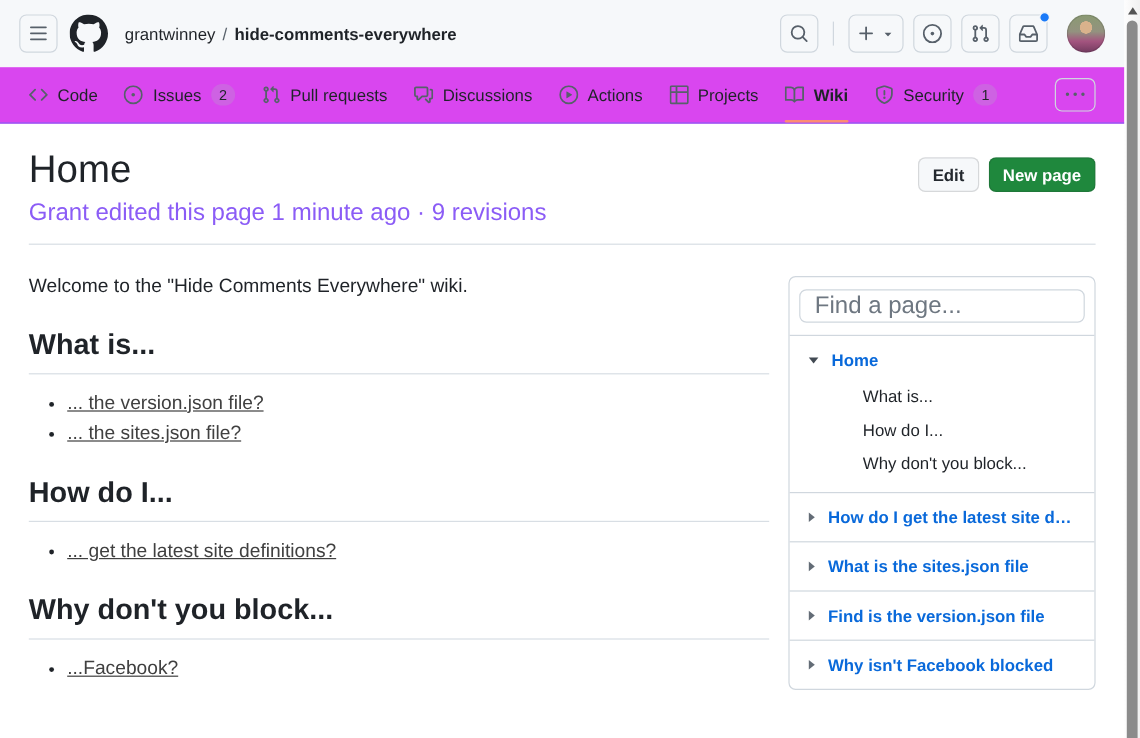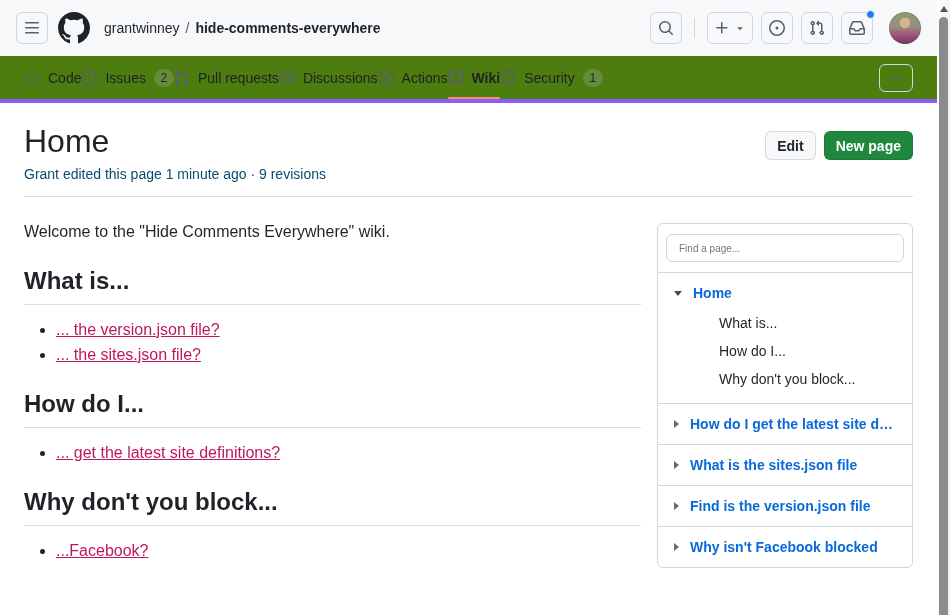--- a/index.html
+++ b/index.html
@@ -25,69 +25,69 @@
   .notif { position: relative; }
   .notif .dot { position: absolute; top: -3px; right: -3px; width: 9px; height: 9px;
                 border-radius: 50%; background: #1a7af8; border: 1px solid #f6f8fa; }
   .avatar { width: 32px; height: 32px; border-radius: 50%; margin-left: 8px; cursor: pointer;
             background:
               radial-gradient(circle at 50% 34%, #d9b28c 0 19%, rgba(0,0,0,0) 20%),
               linear-gradient(180deg, #8a9a72 0%, #93927f 45%, #a3547f 70%, #713a5e 100%);
             box-shadow: inset 0 0 0 1px rgba(31,35,40,.15); }
 
   
-  .repotabs { display: flex; align-items: center; height: 47px;
-              padding: 0 24px; margin-right: 13px; background: #4d7c0f;
-              border-bottom: 4px solid #8b5cf6; }
+  .repotabs { display: flex; align-items: center; gap: 22px; height: 47px;
+              padding: 0 24px; margin-right: 13px; background: #d946ef;
+              border-bottom: 1px solid #8b5cf6; }
   .tab { position: relative; display: flex; align-items: center; gap: 8px; height: 100%;
          font-size: 14px; color: #1f2328; text-decoration: none; cursor: pointer; white-space: nowrap; }
   .tab svg { fill: #57606a; flex: none; }
   .tab.active .tablabel { font-weight: 600; }
   .tab.active::after { content: ""; position: absolute; left: 0; right: 0; bottom: 0;
                        height: 2px; border-radius: 3px; background: #fd8c73; }
   .counter { background: rgba(175,184,193,.25); color: #1f2328; font-size: 12px;
              line-height: 18px; min-width: 20px; padding: 0 6px; border-radius: 2em;
              text-align: center; }
   .kebab { margin-left: auto; height: 28px; min-width: 34px; }
 
   
   main { margin-right: 13px; padding: 20px 24px 24px; }
   .pagehead { display: flex; justify-content: space-between; align-items: flex-start; }
   h1 { font-size: 32px; font-weight: 400; color: #1f2328; }
-  .meta { margin-top: 6px; font-size: 14px; color: #0c4a6e; }
+  .meta { margin-top: 6px; font-size: 20px; color: #8b5cf6; }
   .actions { display: flex; gap: 8px; margin-top: 8px; }
   .btn { font-family: inherit; font-size: 14px; font-weight: 600; color: #24292f;
          background: #f6f8fa; border: 1px solid rgba(31,35,40,.15); border-radius: 6px;
          height: 29px; padding: 0 11px; cursor: pointer; }
   .btn.primary { background: #1f883d; color: #fff; border-color: rgba(31,35,40,.15); }
   .pagehead-rule { border: none; border-top: 1px solid #d8dee4; margin-top: 14px; }
 
   
   .cols { display: flex; gap: 16px; margin-top: 26px; }
   .wikibody { flex: 1; min-width: 0; font-size: 16px; }
   .wikibody p { margin-bottom: 16px; }
   .wikibody h2 { font-size: 24px; font-weight: 600; margin: 26px 0 16px;
                  padding-bottom: 9px; border-bottom: 1px solid #d8dee4; }
   .wikibody ul { margin: 0 0 16px; padding-left: 2em; }
   .wikibody li { margin: 5px 0 7px; }
-  .wikibody a { color: #be185d; text-decoration: underline; cursor: pointer; }
+  .wikibody a { color: #404040; text-decoration: underline; cursor: pointer; }
 
   
   .sidebar { flex: none; width: 256px; border: 1px solid #d0d7de; border-radius: 6px;
              align-self: flex-start; font-size: 14px; background: #fff; }
   .sb-head { display: flex; align-items: center; gap: 12px; padding: 10px 16px;
              background: #f6f8fa; border-bottom: 1px solid #d0d7de;
              border-radius: 6px 6px 0 0; cursor: pointer; }
   .sb-title { font-weight: 600; }
   .sb-count { width: 20px; height: 20px; border-radius: 50%; background: #57606a;
               color: #fff; font-size: 12px; font-weight: 600; display: inline-flex;
               align-items: center; justify-content: center; }
   .sb-search { padding: 10px 8px; border-bottom: 1px solid #d0d7de; }
   .sb-search input { width: 100%; height: 28px; padding: 0 12px; font-family: inherit;
-                     font-size: 10px; color: #701a75; border: 1px solid #d0d7de;
+                     font-size: 20px; color: #701a75; border: 1px solid #d0d7de;
                      border-radius: 6px; background: #fff; outline: none; }
   .sb-search input::placeholder { color: #6e7781; }
   .caret-down { width: 0; height: 0; border-left: 4px solid transparent;
                 border-right: 4px solid transparent; border-top: 5px solid #424a53; flex: none; }
   .caret-right { width: 0; height: 0; border-top: 4px solid transparent;
                  border-bottom: 4px solid transparent; border-left: 5px solid #636c76; flex: none; }
   .tree-row { display: flex; align-items: center; gap: 11px; padding: 12px 16px 6px; cursor: pointer; }
   .tree-link { color: #0969da; font-weight: 600; text-decoration: none; }
   .tree-children { display: flex; flex-direction: column; padding: 2px 16px 10px 61px; }
   .tree-child { color: #1f2328; text-decoration: none; padding: 6px 0; cursor: pointer;
@@ -212,20 +212,28 @@
       <span class="tablabel">Discussions</span>
     </a>
     <a class="tab">
       <span>
           <svg class="octicon" viewBox="0 0 16 16">
             <path d="M8 0a8 8 0 1 1 0 16A8 8 0 0 1 8 0ZM1.5 8a6.5 6.5 0 1 0 13 0 6.5 6.5 0 0 0-13 0Zm4.879-2.773 4.264 2.559a.25.25 0 0 1 0 .428l-4.264 2.559A.25.25 0 0 1 6 10.559V5.442a.25.25 0 0 1 .379-.215Z"></path>
           </svg>
         </span>
       <span class="tablabel">Actions</span>
     </a>
+    <a class="tab">
+      <span>
+          <svg class="octicon" viewBox="0 0 16 16">
+            <path d="M0 1.75C0 .784.784 0 1.75 0h12.5C15.216 0 16 .784 16 1.75v12.5A1.75 1.75 0 0 1 14.25 16H1.75A1.75 1.75 0 0 1 0 14.25ZM6.5 6.5v8h7.75a.25.25 0 0 0 .25-.25V6.5ZM14.5 5V1.75a.25.25 0 0 0-.25-.25H6.5V5ZM5 5V1.5H1.75a.25.25 0 0 0-.25.25V5ZM1.5 6.5v7.75c0 .138.112.25.25.25H5v-8Z"></path>
+          </svg>
+        </span>
+      <span class="tablabel">Projects</span>
+    </a>
     <a class="tab active">
       <span>
           <svg class="octicon" viewBox="0 0 16 16">
             <path d="M0 1.75A.75.75 0 0 1 .75 1h4.253c1.227 0 2.317.59 3 1.501A3.743 3.743 0 0 1 11.006 1h4.245a.75.75 0 0 1 .75.75v10.5a.75.75 0 0 1-.75.75h-4.507a2.25 2.25 0 0 0-1.591.659l-.622.621a.75.75 0 0 1-1.06 0l-.622-.621A2.25 2.25 0 0 0 5.258 13H.75a.75.75 0 0 1-.75-.75Zm7.251 10.324.004-5.073-.002-2.253A2.25 2.25 0 0 0 5.003 2.5H1.5v9h3.757a3.75 3.75 0 0 1 1.994.574ZM8.755 4.75l-.004 7.322a3.752 3.752 0 0 1 1.992-.572H14.5v-9h-3.495a2.25 2.25 0 0 0-2.25 2.25Z"></path>
           </svg>
         </span>
       <span class="tablabel">Wiki</span>
     </a>
     <a class="tab">
       <span>

